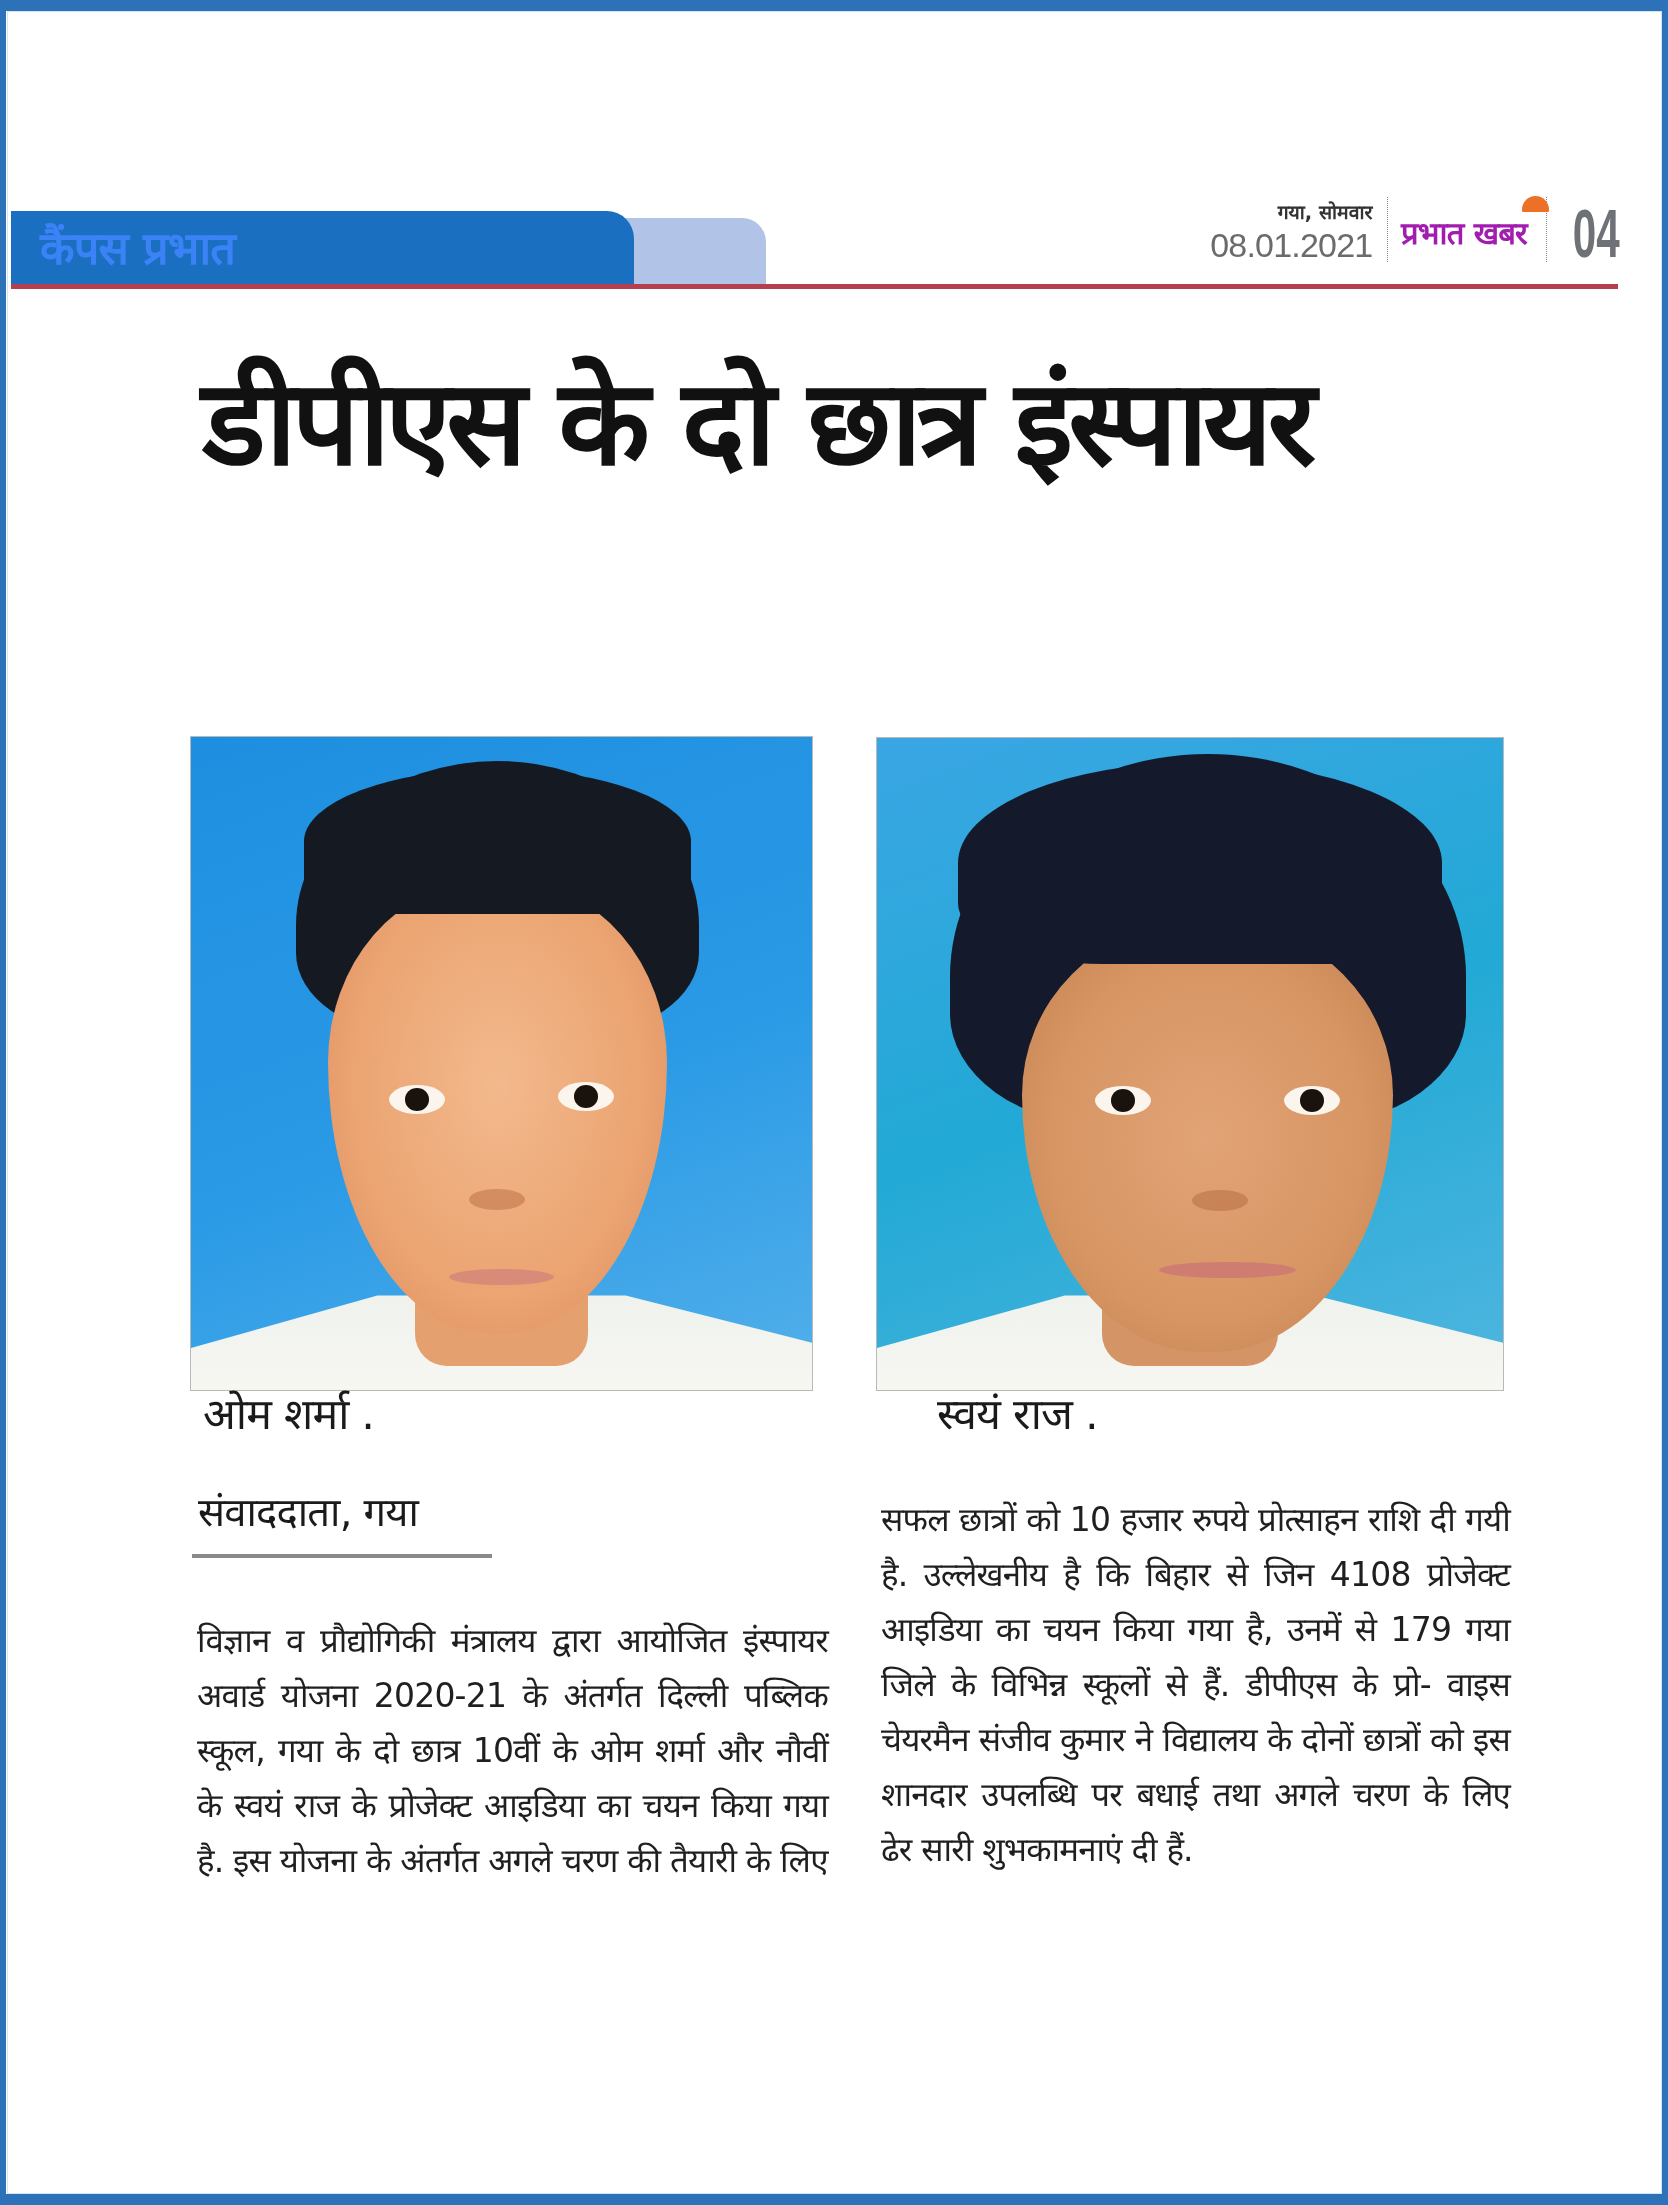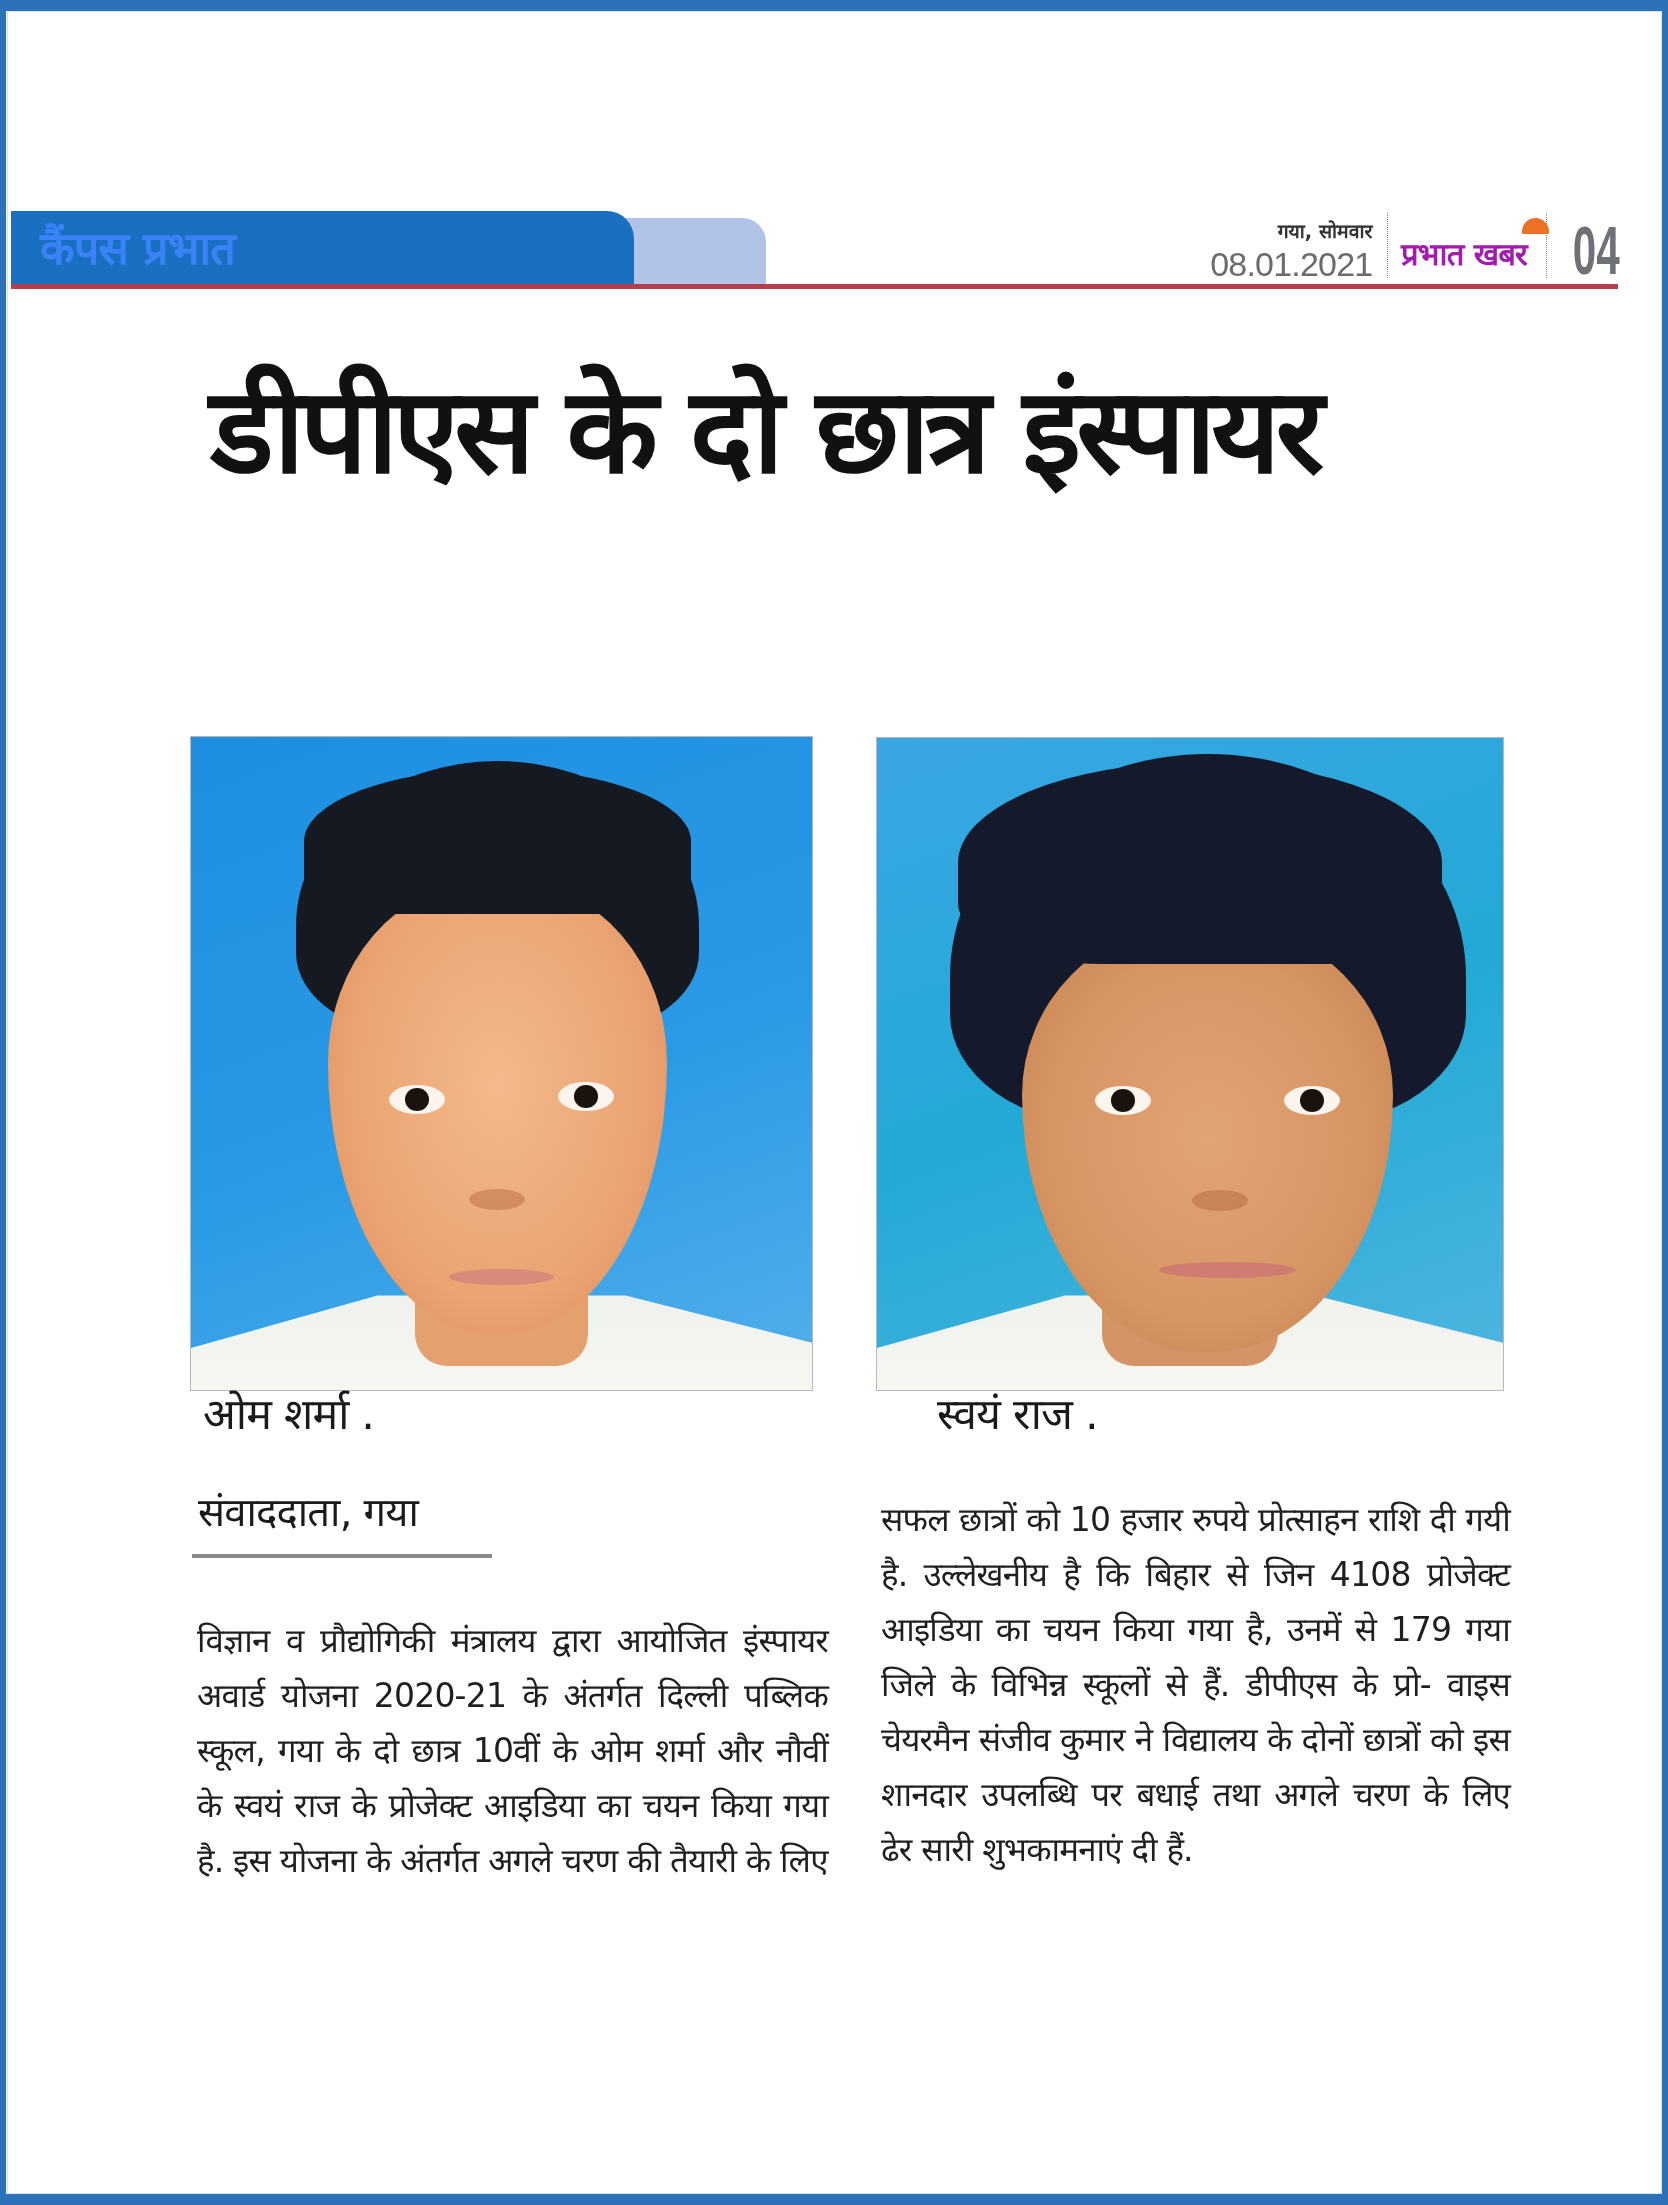--- a/index.html
+++ b/index.html
@@ -8,21 +8,21 @@
     border-left:6.5px solid #2d72b8; border-right:6.5px solid #2d72b8; border-top:11.3px solid #2d72b8; border-bottom:11.3px solid #2d72b8; }
   .frame-inner { position:absolute; left:6.5px; top:11.3px; right:6.5px; bottom:11.3px; border:1.6px solid #cfe6f5; }
 
   
   .section-tab { position:absolute; left:11.3px; top:211px; width:623px; height:74px; background:#1a6fc1; border-top-right-radius:27.4px; }
   .section-tab-light { position:absolute; left:613px; top:218px; width:153px; height:68px; background:#b1c3e7; border-top-right-radius:24px; z-index:0; }
   .section-tab { z-index:1; }
   .section-title { position:absolute; left:40px; top:216px; z-index:2; color:#3b82f6; font-family:"DejaVu Sans", sans-serif; font-weight:bold; font-size:45px; line-height:65px; letter-spacing:-0.8px; }
   .header-rule { position:absolute; left:11.3px; right:50px; top:284px; height:4.8px; background:#b4404f; z-index:3; }
 
-  .header-right { position:absolute; top:203px; right:48px; height:81px; display:flex; align-items:flex-end; }
+  .header-right { position:absolute; top:192px; right:48px; height:81px; display:flex; align-items:center; }
   .dateblock { text-align:right; margin-right:14.5px; }
   .city-day { font-size:19.4px; font-weight:bold; color:#333; line-height:24px; }
   .date { font-family:"Liberation Sans", sans-serif; font-size:34px; color:#6b6b6b; line-height:40px; letter-spacing:-0.8px; }
   .vdash { width:0; height:65px; border-left:1.6px dotted #888; margin:0 13px 6.5px 0; }
   .logo { position:relative; font-size:31px; font-weight:bold; color:#a21caf; line-height:60px; margin-right:19.4px; letter-spacing:-0.8px; }
   .logo-sun { position:absolute; left:121px; top:-6.5px; width:27.4px; height:16px; background:#ec7126; border-radius:16px 16px 1.6px 1.6px; }
   .page-no { font-family:"Liberation Sans", sans-serif; font-weight:bold; font-size:68px; color:#6e7277; line-height:68px; transform:scaleX(0.62); transform-origin:right bottom; margin-left:-16px; }
 
   
   .headline { position:absolute; left:194px; top:323px; width:1323px; font-weight:bold; font-size:119px; line-height:184px; color:#111; letter-spacing:-4.8px; }
@@ -69,21 +69,21 @@
   </div>
   <div class="vdash"></div>
   <div class="logo">
     <span class="logo-sun"></span>
     <span>प्रभात खबर</span>
   </div>
   <div class="vdash"></div>
   <div class="page-no">04</div>
 </div>
 
-<h1 class="headline" style="margin:16px;">
+<h1 class="headline" style="margin:8px;">
   <div>डीपीएस के दो छात्र इंस्पायर</div>
 </h1>
 
 <div class="photo photo1">
   <div class="shirt"></div>
   <div class="neck"></div>
   <div class="hair" style="left:105px; top:24px; width:403px; height:274px;"></div>
   <div class="face" style="left:137px; top:145px; width:339px; height:452px; background:radial-gradient(ellipse at 50% 45%, #f3b98c 0%, #eba472 60%, #d98a58 100%);"></div>
   <div class="hair" style="left:113px; top:32px; width:387px; height:145px; border-radius:50% 50% 10% 10%;"></div>
   <div class="eye" style="left:198px; top:348px;"></div>

